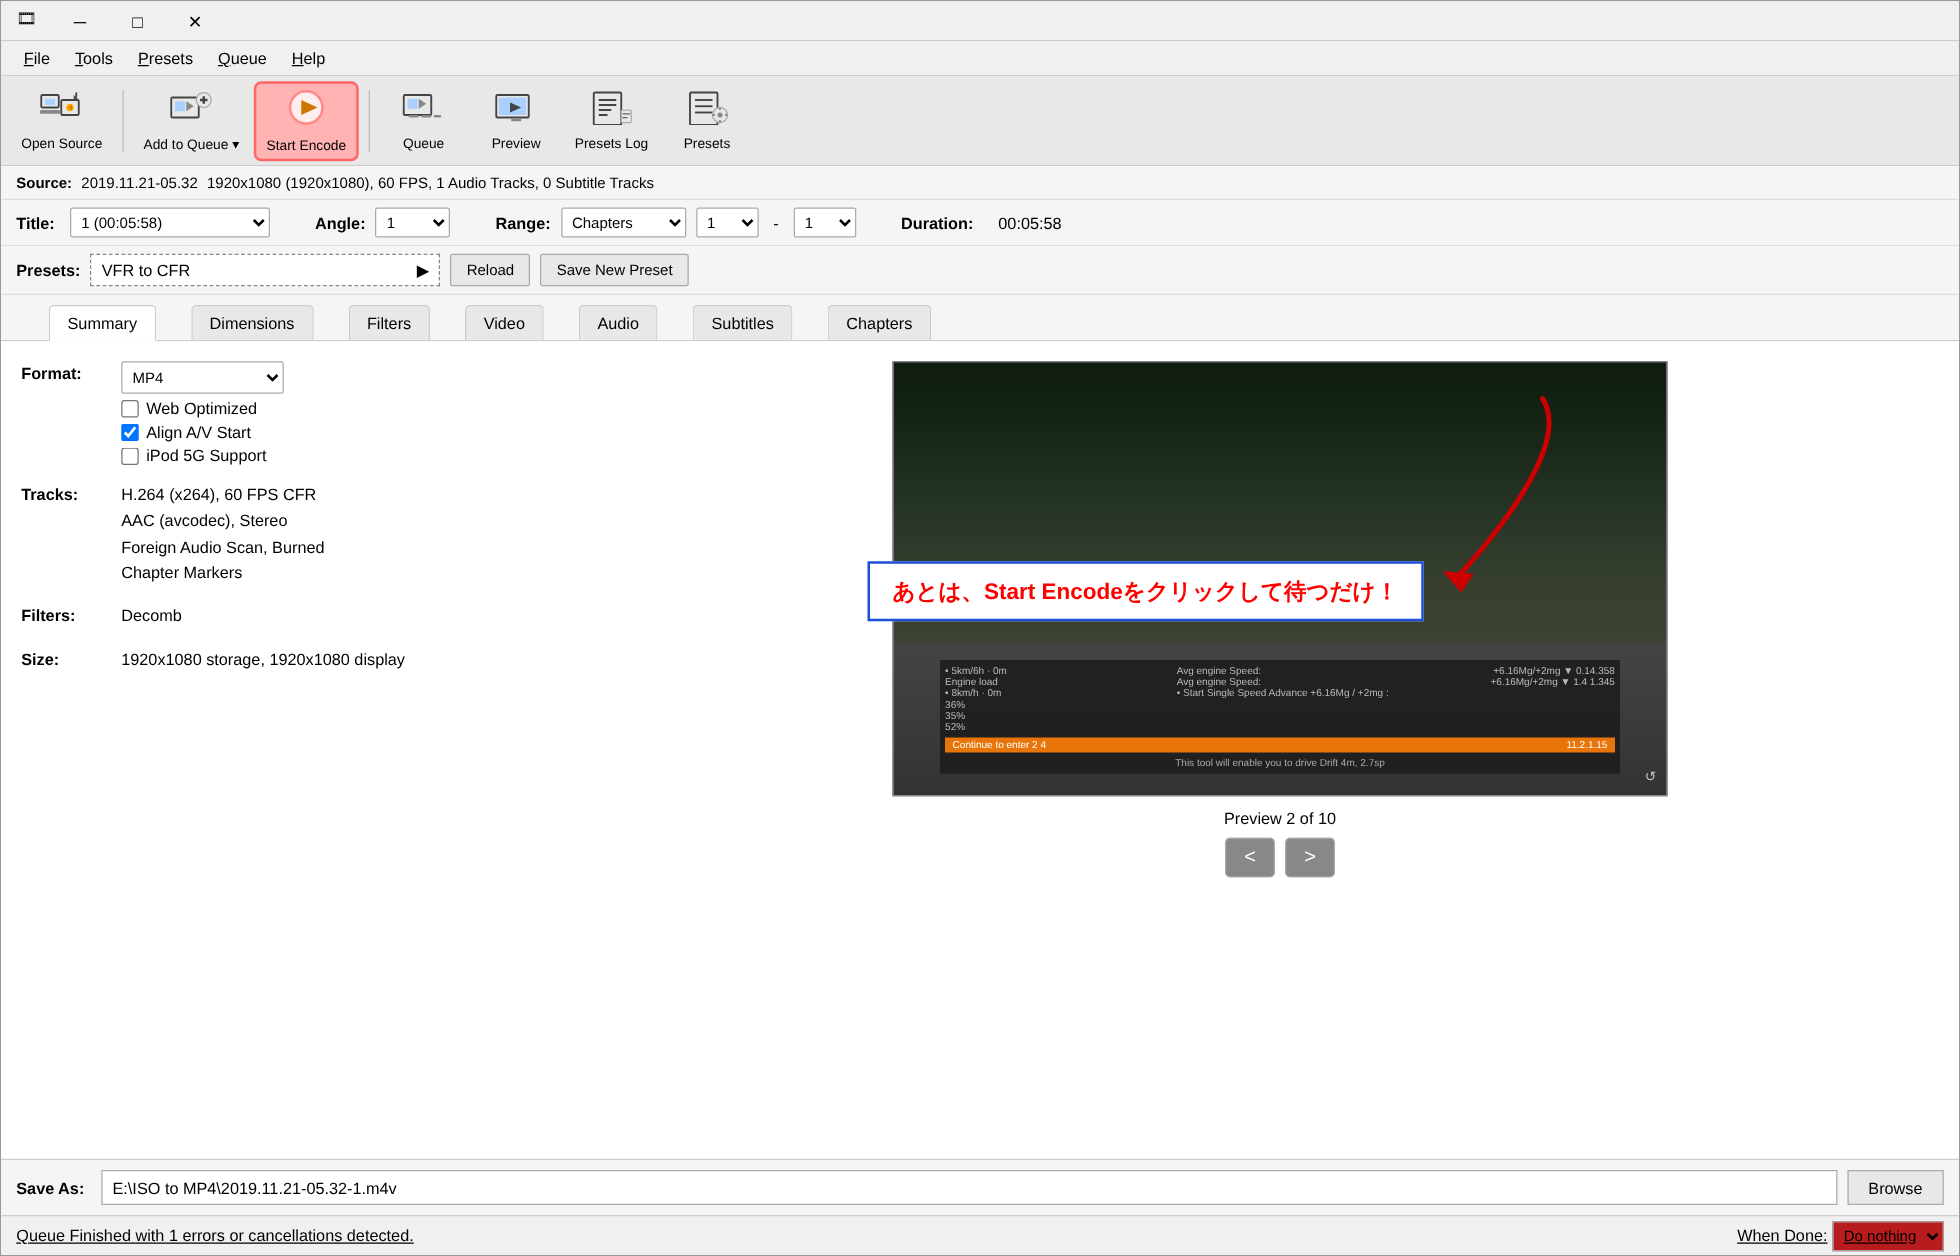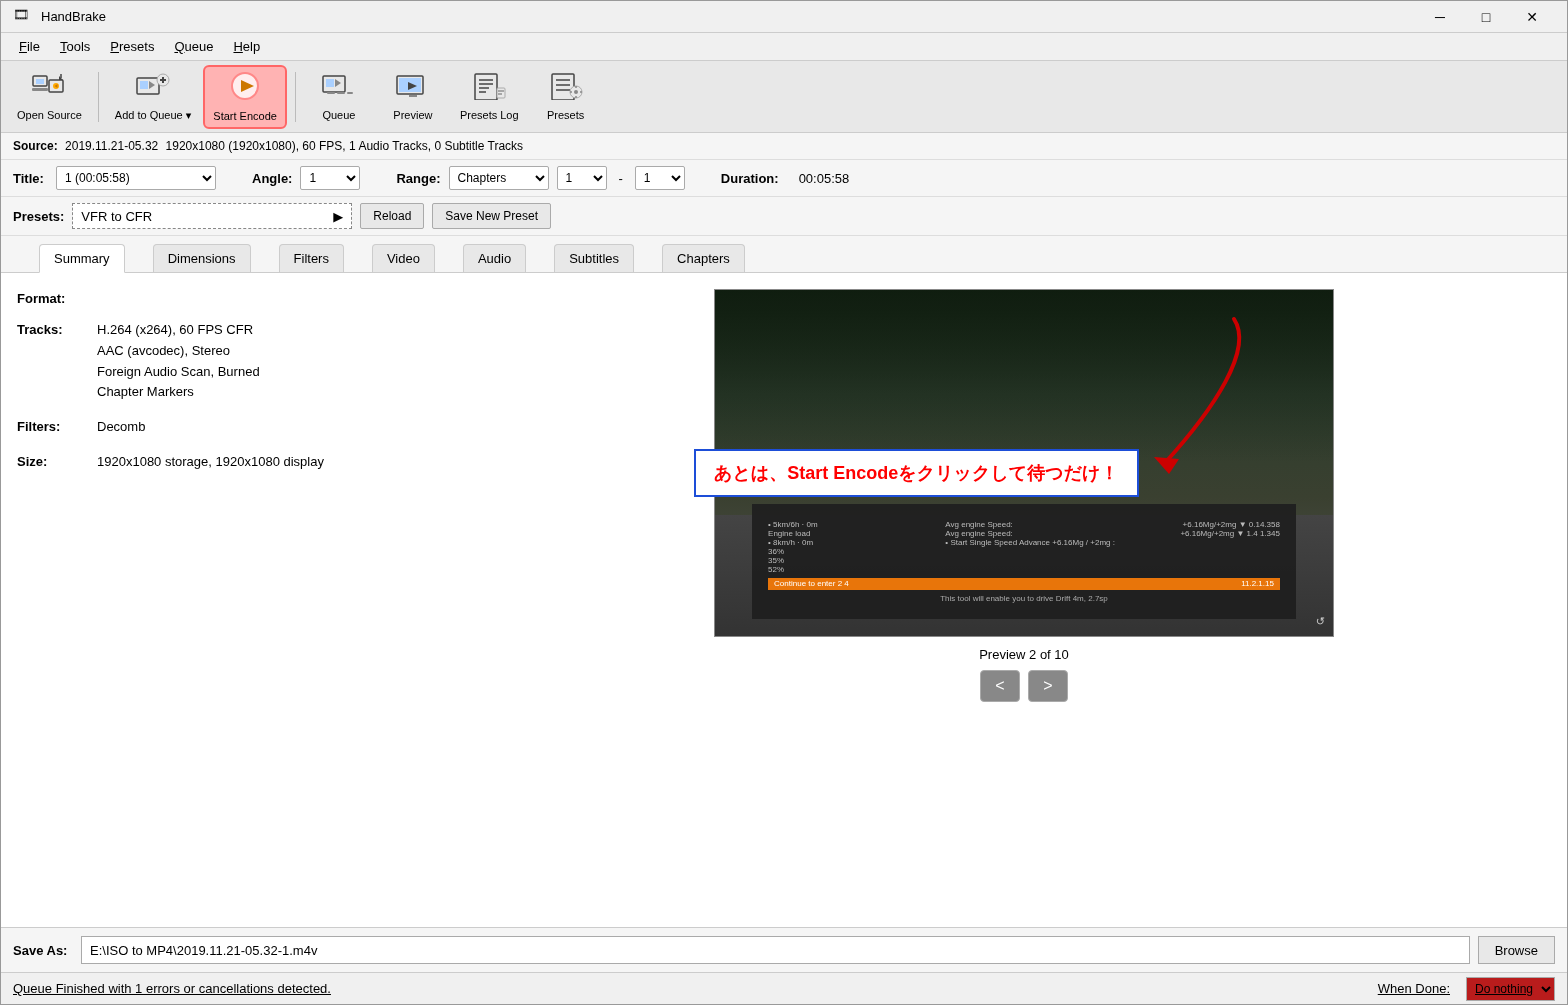--- a/index.html
+++ b/index.html
@@ -69,21 +69,21 @@
     
     
     .save-row { display: flex; align-items: center; padding: 8px 12px; background: #f5f5f5; border-top: 1px solid #ccc; gap: 8px; }
     .save-label { font-weight: bold; font-size: 13px; min-width: 60px; }
     .save-input { flex: 1; height: 28px; border: 1px solid #aaa; padding: 0 8px; font-size: 13px; background: white; }
     .browse-btn { height: 28px; border: 1px solid #aaa; background: #e8e8e8; padding: 0 16px; cursor: pointer; font-size: 13px; }
     
     
     .status-bar { display: flex; align-items: center; justify-content: space-between; padding: 6px 12px; background: #f0f0f0; border-top: 1px solid #ccc; height: 32px; text-decoration: underline; }
     .status-text { font-size: 13px; }
-    .when-done { display: flex; align-items: center; gap: 16px; font-size: 13px; }
+    .when-done { display: flex; align-items: center; gap: 4px; font-size: 13px; }
     .when-done-select { height: 24px; border: 1px solid #aaa; background: #b91c1c; padding: 0 4px; font-size: 12px; }
     
     
     .window { display: flex; flex-direction: column; height: 1005px; width: 1568px; background: white; border: 1px solid #999; }
     
     .annotation-wrapper { position: relative; width: 620px; }
     
     .content-wrapper { background: white; flex: 1; display: flex; flex-direction: column; overflow: hidden; }
     
     .main-area { flex: 1; overflow: hidden; }
@@ -91,21 +91,20 @@
     
     .duration-label { font-weight: bold; }
   </style>
 </head>
 <body>
 
 <div class="window">
 
   <div class="title-bar">
     <span class="title-bar-icon">🎞</span>
-    <span class="title-bar-title">HandBrake</span>
     <div class="title-bar-controls">
       <button class="title-bar-btn">─</button>
       <button class="title-bar-btn">□</button>
       <button class="title-bar-btn close">✕</button>
     </div>
   </div>
 
   <div class="menu-bar">
     <div class="menu-item"><u>F</u>ile</div>
     <div class="menu-item"><u>T</u>ools</div>
@@ -279,20 +278,39 @@
       <div class="tab">Subtitles</div>
       <div class="tab">Chapters</div>
     </div>
 
     <div class="main-content main-area">
 
       <div class="left-panel">
 
         <div class="field-row">
           <span class="field-label">Format:</span>
+          <div>
+            <div class="format-row">
+              <select class="format-select">
+                <option>MP4</option>
+              </select>
+            </div>
+            <div class="checkbox-row">
+              <input type="checkbox" style="">
+              <label>Web Optimized</label>
+            </div>
+            <div class="checkbox-row">
+              <input type="checkbox" checked="" style="">
+              <label>Align A/V Start</label>
+            </div>
+            <div class="checkbox-row">
+              <input type="checkbox" style="">
+              <label>iPod 5G Support</label>
+            </div>
+          </div>
         </div>
 
         <div class="field-row">
           <span class="field-label">Tracks:</span>
           <div class="field-value">
             <div>H.264 (x264), 60 FPS CFR</div>
             <div>AAC (avcodec), Stereo</div>
             <div>Foreign Audio Scan, Burned</div>
             <div>Chapter Markers</div>
           </div>
@@ -314,21 +332,21 @@
 
           <div class="preview-image">
 
             <div style="position:absolute;top:0;left:0;right:0;bottom:0;background:linear-gradient(180deg, #1a2a1a 0%, #2d3d2d 30%, #3a4030 60%, #555 100%);"></div>
 
             <div style="position:absolute;top:0;left:0;right:0;height:50%;background:linear-gradient(180deg, #0d1a0d 0%, transparent 100%);opacity:0.8;"></div>
 
             <div style="position:absolute;bottom:0;left:0;right:0;height:35%;background:linear-gradient(180deg, #444 0%, #333 100%);"></div>
 
 
-            <div style="position:absolute;bottom:5%;left:6%;right:6%;background:rgba(30,30,30,0.92);padding:16px;color:#bbb;font-size:8px;">
+            <div style="position:absolute;bottom:5%;left:6%;right:6%;background:rgba(30,30,30,0.92);padding:4px;color:#bbb;font-size:8px;">
               <div style="display:flex;gap:10px;margin-bottom:4px;">
                 <div style="flex:1;">
                   <div>• 5km/6h · 0m</div>
                   <div>Engine load</div>
                   <div>• 8km/h · 0m</div>
                   <div>36%</div>
                   <div>35%</div>
                   <div>52%</div>
                 </div>
                 <div style="flex:2;">

